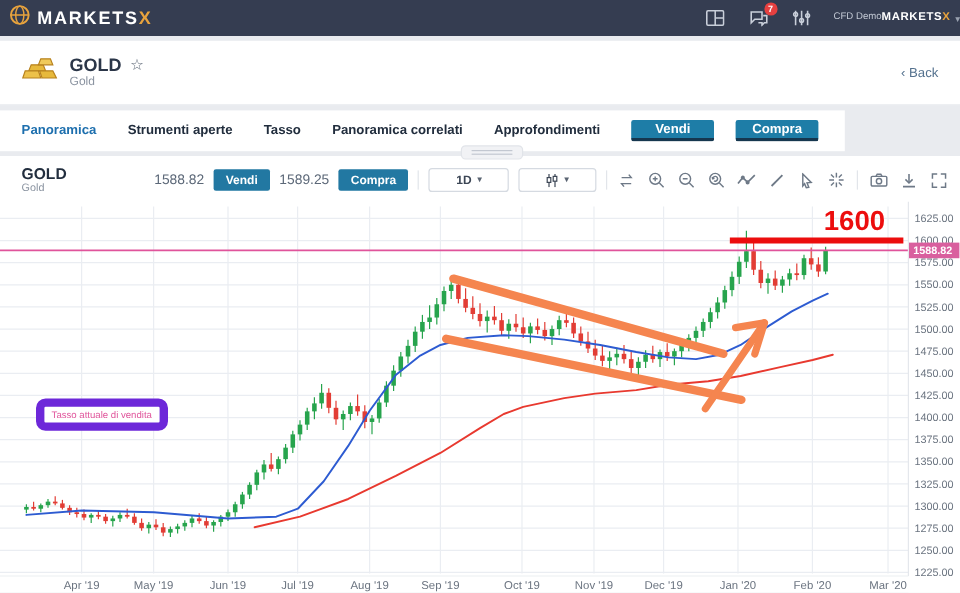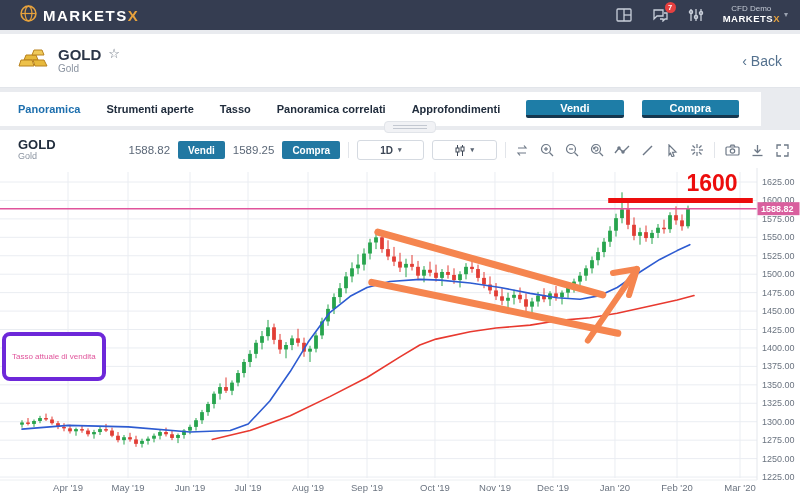--- a/index.html
+++ b/index.html
@@ -1,44 +1,44 @@
 <!DOCTYPE html>
 <html><head>
 <meta charset="utf-8">
 <style>
   html,body{margin:0;padding:0;}
   body{width:800px;height:494px;overflow:hidden;background:#e9ebef;
        font-family:"Liberation Sans",sans-serif;position:relative;}
   
   .topbar{position:absolute;top:0;left:0;width:800px;height:30px;background:#353d51;
-          display:flex;align-items:center;justify-content:space-between;padding:0 12px;box-sizing:border-box;}
+          display:flex;align-items:center;justify-content:space-between;padding:0 0;box-sizing:border-box;}
   .brand{display:flex;align-items:center;gap:6px;margin-left:8px;}
   .brand-text{color:#fff;font-size:15px;font-weight:700;letter-spacing:1.5px;}
   .brand-x{color:#e8a33d;}
   .top-right{display:flex;align-items:center;gap:18px;}
   .top-icon{position:relative;width:18px;height:16px;color:#c9cfda;display:flex;align-items:center;justify-content:center;cursor:pointer;}
   .badge{position:absolute;top:-5px;right:-7px;background:#e64040;color:#fff;font-size:7.5px;font-weight:700;
          border-radius:50%;width:11px;height:11px;display:flex;align-items:center;justify-content:center;}
   .account{display:flex;align-items:center;gap:4px;cursor:pointer;}
-  .account-lines{display:flex;flex-direction:column;line-height:1.1;align-items:center;}
+  .account-lines{display:flex;flex-direction:row;line-height:1.1;}
   .acct-top{color:#c3c9d4;font-size:8px;}
   .acct-bottom{color:#fff;font-size:9.5px;font-weight:700;letter-spacing:.5px;}
   .acct-bottom .gold{color:#e8a33d;}
   .caret{color:#9aa2b0;font-size:8px;}
   
   .inst{position:absolute;top:34px;left:0;width:800px;height:54px;background:#fff;border-bottom:1px solid #e2e5ea;
         display:flex;align-items:center;padding:0 18px;box-sizing:border-box;}
   .inst-title{display:flex;flex-direction:column;margin-left:10px;line-height:1.15;}
   .inst-name-row{display:flex;align-items:center;gap:7px;}
   .inst-name{font-size:15px;font-weight:700;color:#2b3648;}
   .star{color:#66707e;font-size:13px;cursor:pointer;}
   .inst-sub{font-size:10px;color:#8a93a0;}
-  .back-link{margin-left:auto;color:#54718e;font-size:14px;cursor:pointer;}
+  .back-link{margin-left:auto;color:#54718e;font-size:11px;cursor:pointer;}
   
-  .tabsbar{position:absolute;top:92px;left:0;width:761px;height:34px;background:#fff;
+  .tabsbar{position:absolute;top:92px;left:0;width:704px;height:34px;background:#fff;
            display:flex;align-items:center;padding:0 18px;box-sizing:border-box;}
   .tab{font-size:11px;font-weight:700;color:#212d3d;margin-right:26px;cursor:pointer;white-space:nowrap;}
   .tab.active{color:#1d6fae;}
   .cta{height:18px;width:104px;border-radius:2px;background:#1e7da7;border:none;border-bottom:3px solid #16374f;
        color:#fff;font-size:11px;font-weight:700;cursor:pointer;font-family:inherit;}
   .cta.vendi{margin-left:auto;}
   .cta.compra{margin-left:18px;margin-right:4px;}
   
   .splitter{position:absolute;top:121px;left:384px;width:50px;height:10px;background:#f1f2f5;border:1px solid #e1e4e9;
             border-radius:4px;z-index:5;display:flex;flex-direction:column;justify-content:center;gap:2px;align-items:center;cursor:row-resize;}
@@ -54,22 +54,22 @@
   .mini-btn{height:18px;padding:0 10px;border:none;border-radius:2px;background:#2278a2;color:#fff;
             font-size:10px;font-weight:700;cursor:pointer;font-family:inherit;}
   .dd{height:18px;display:flex;align-items:center;gap:5px;padding:0 22px;border:1px solid #d5dae1;border-radius:3px;
       font-size:10px;font-weight:700;color:#3c4655;cursor:pointer;background:#fff;}
   .dd .caret{color:#5a6472;font-size:7px;}
   .tool-sep{width:1px;height:16px;background:#e2e5ea;}
   .tools{display:flex;align-items:center;gap:9px;}
   .tbtn{width:16px;height:16px;color:#6e7987;display:flex;align-items:center;justify-content:center;cursor:pointer;}
   .tbtn svg{display:block;}
   #chart-wrap{position:absolute;top:38px;left:0;width:687px;height:326px;cursor:crosshair;}
-  .sell-rate-label{position:absolute;top:202px;left:2px;z-index:4;background:rgba(255,255,255,.95);
-      border:4px solid #6d28d9;color:#e0549b;border-radius:8px;font-size:8px;padding:16px 6px;pointer-events:none;white-space:nowrap;}
+  .sell-rate-label{position:absolute;top:202px;left:30px;z-index:4;background:rgba(255,255,255,.95);
+      border:7px solid #6d28d9;color:#e0549b;border-radius:8px;font-size:8px;padding:2px 6px;pointer-events:none;white-space:nowrap;}
 </style>
 </head>
 <body>
 
 <header class="topbar">
   <div class="brand">
     <span>
       <svg width="17" height="17" viewBox="0 0 17 17">
           <circle cx="8.5" cy="8.5" r="7.4" fill="none" stroke="#e8a33d" stroke-width="1.6"></circle>
           <ellipse cx="8.5" cy="8.5" rx="3.4" ry="7.4" fill="none" stroke="#e8a33d" stroke-width="1.2"></ellipse>

